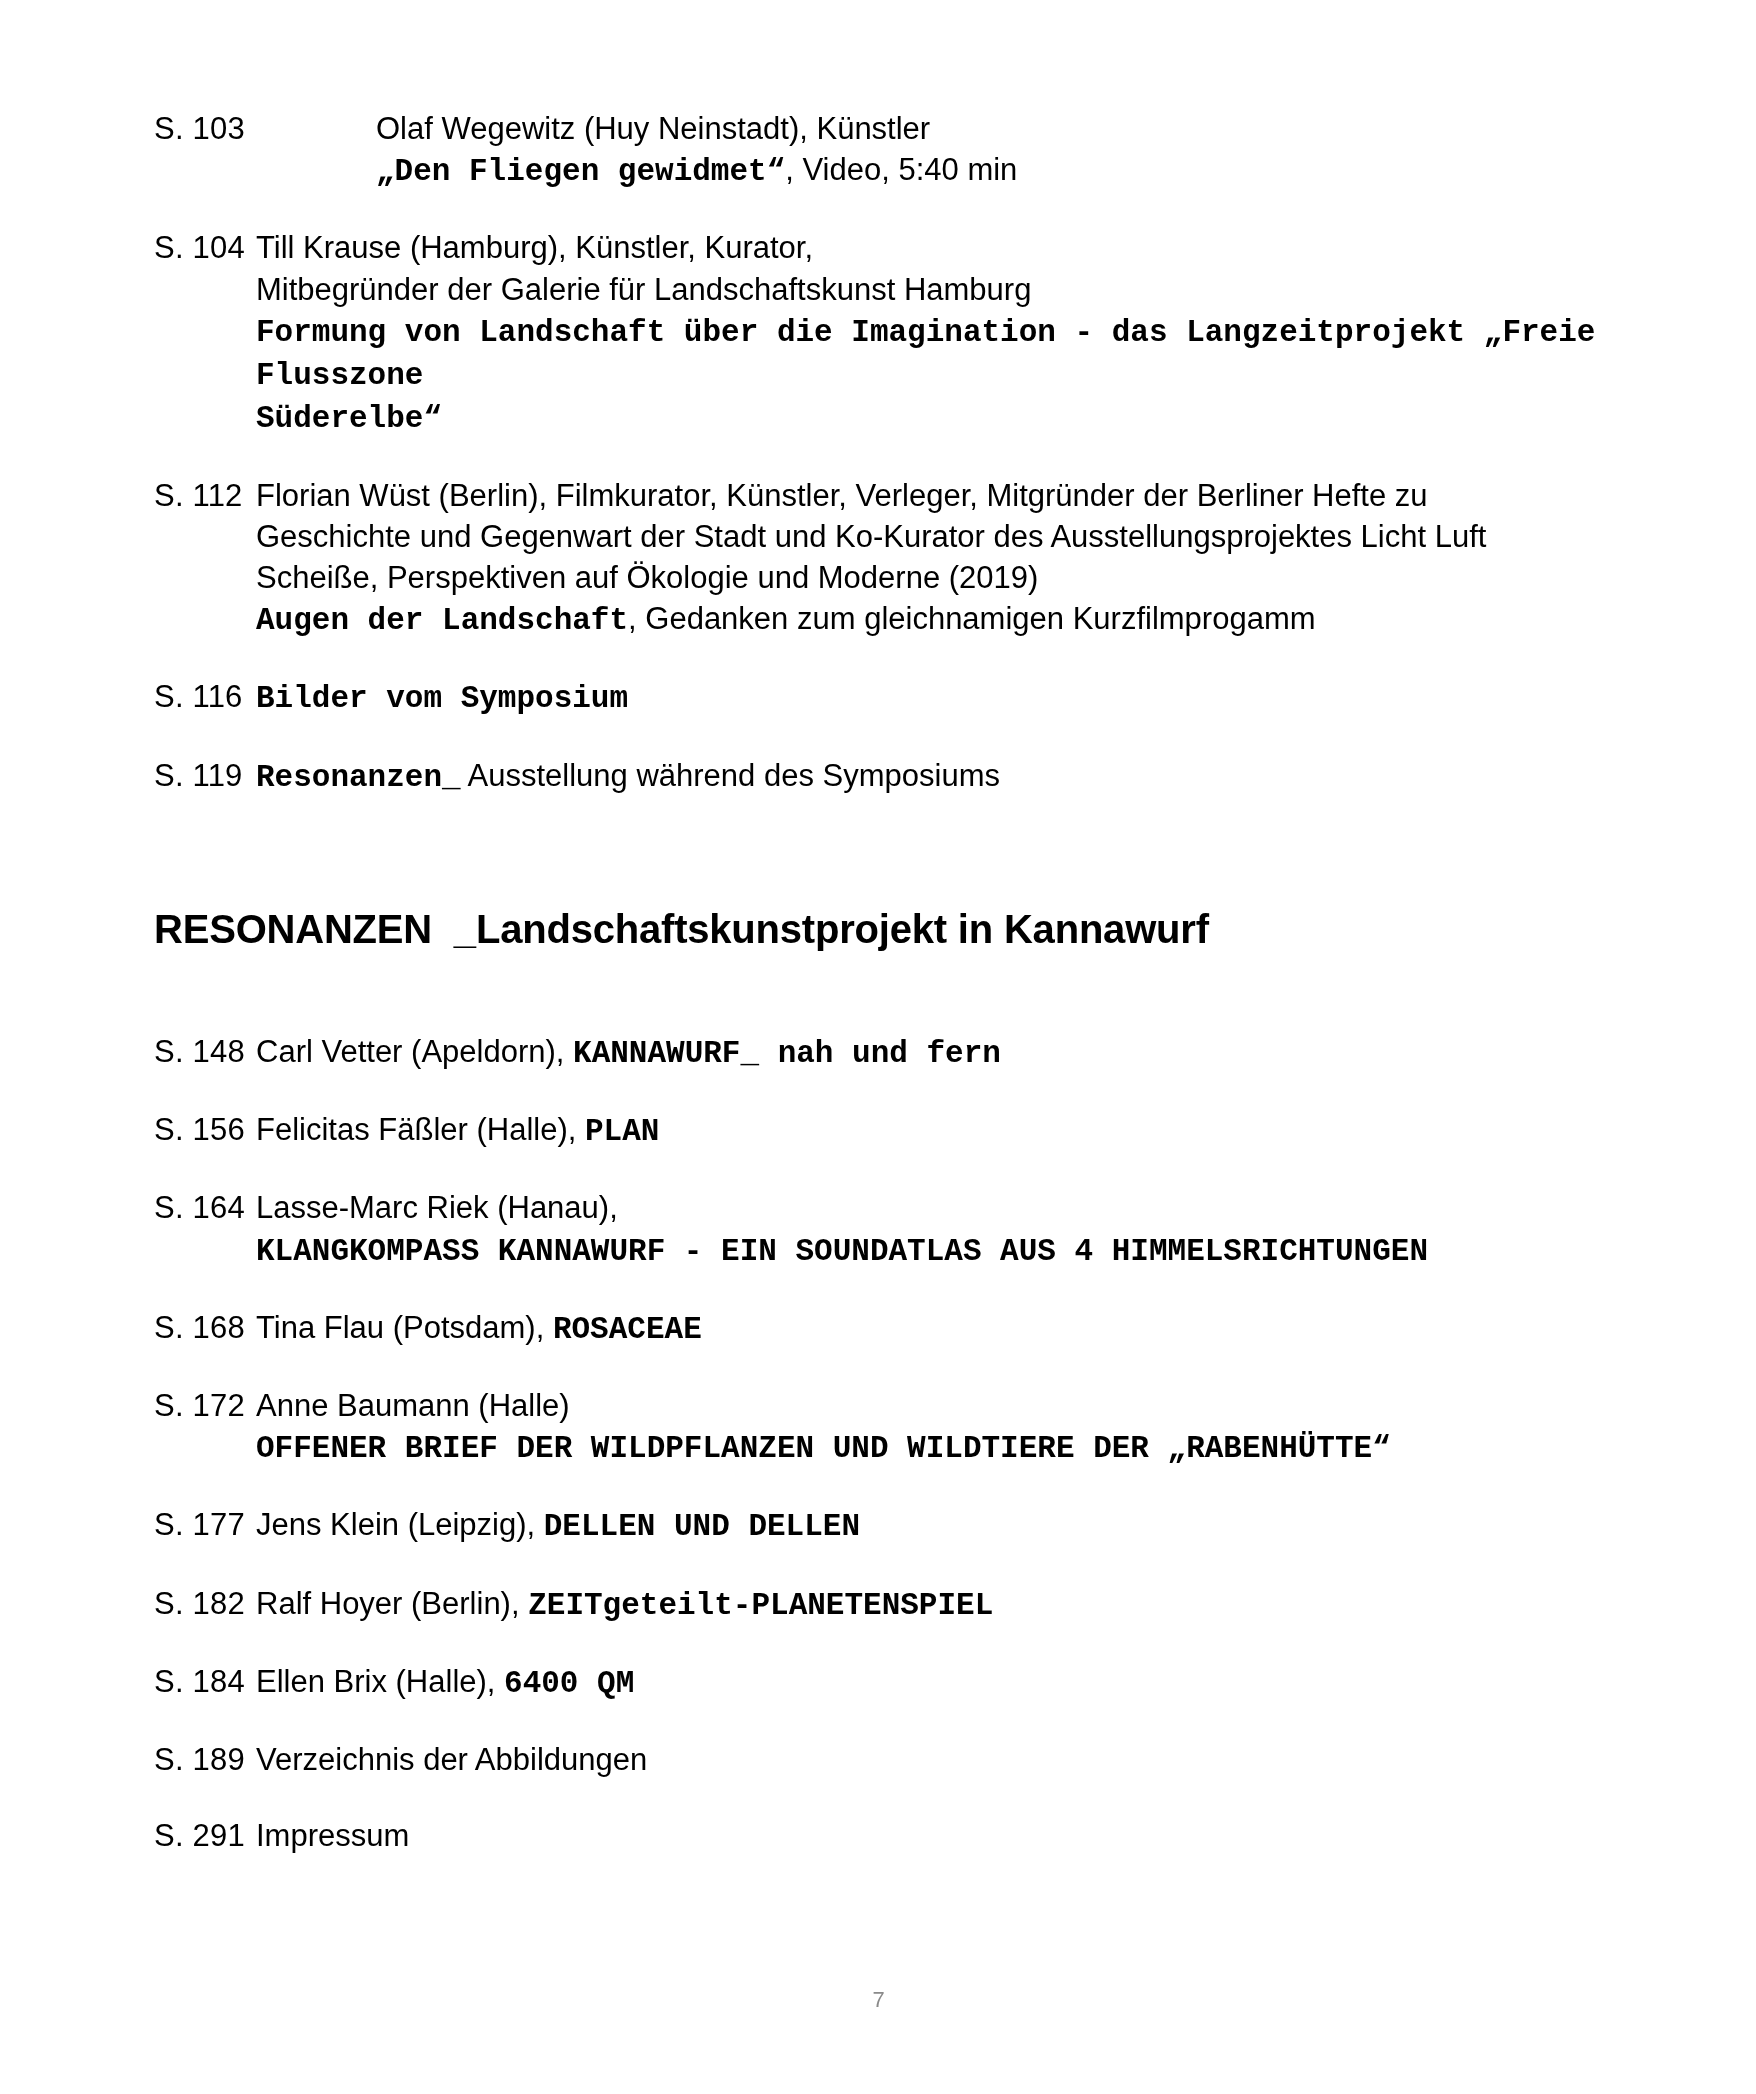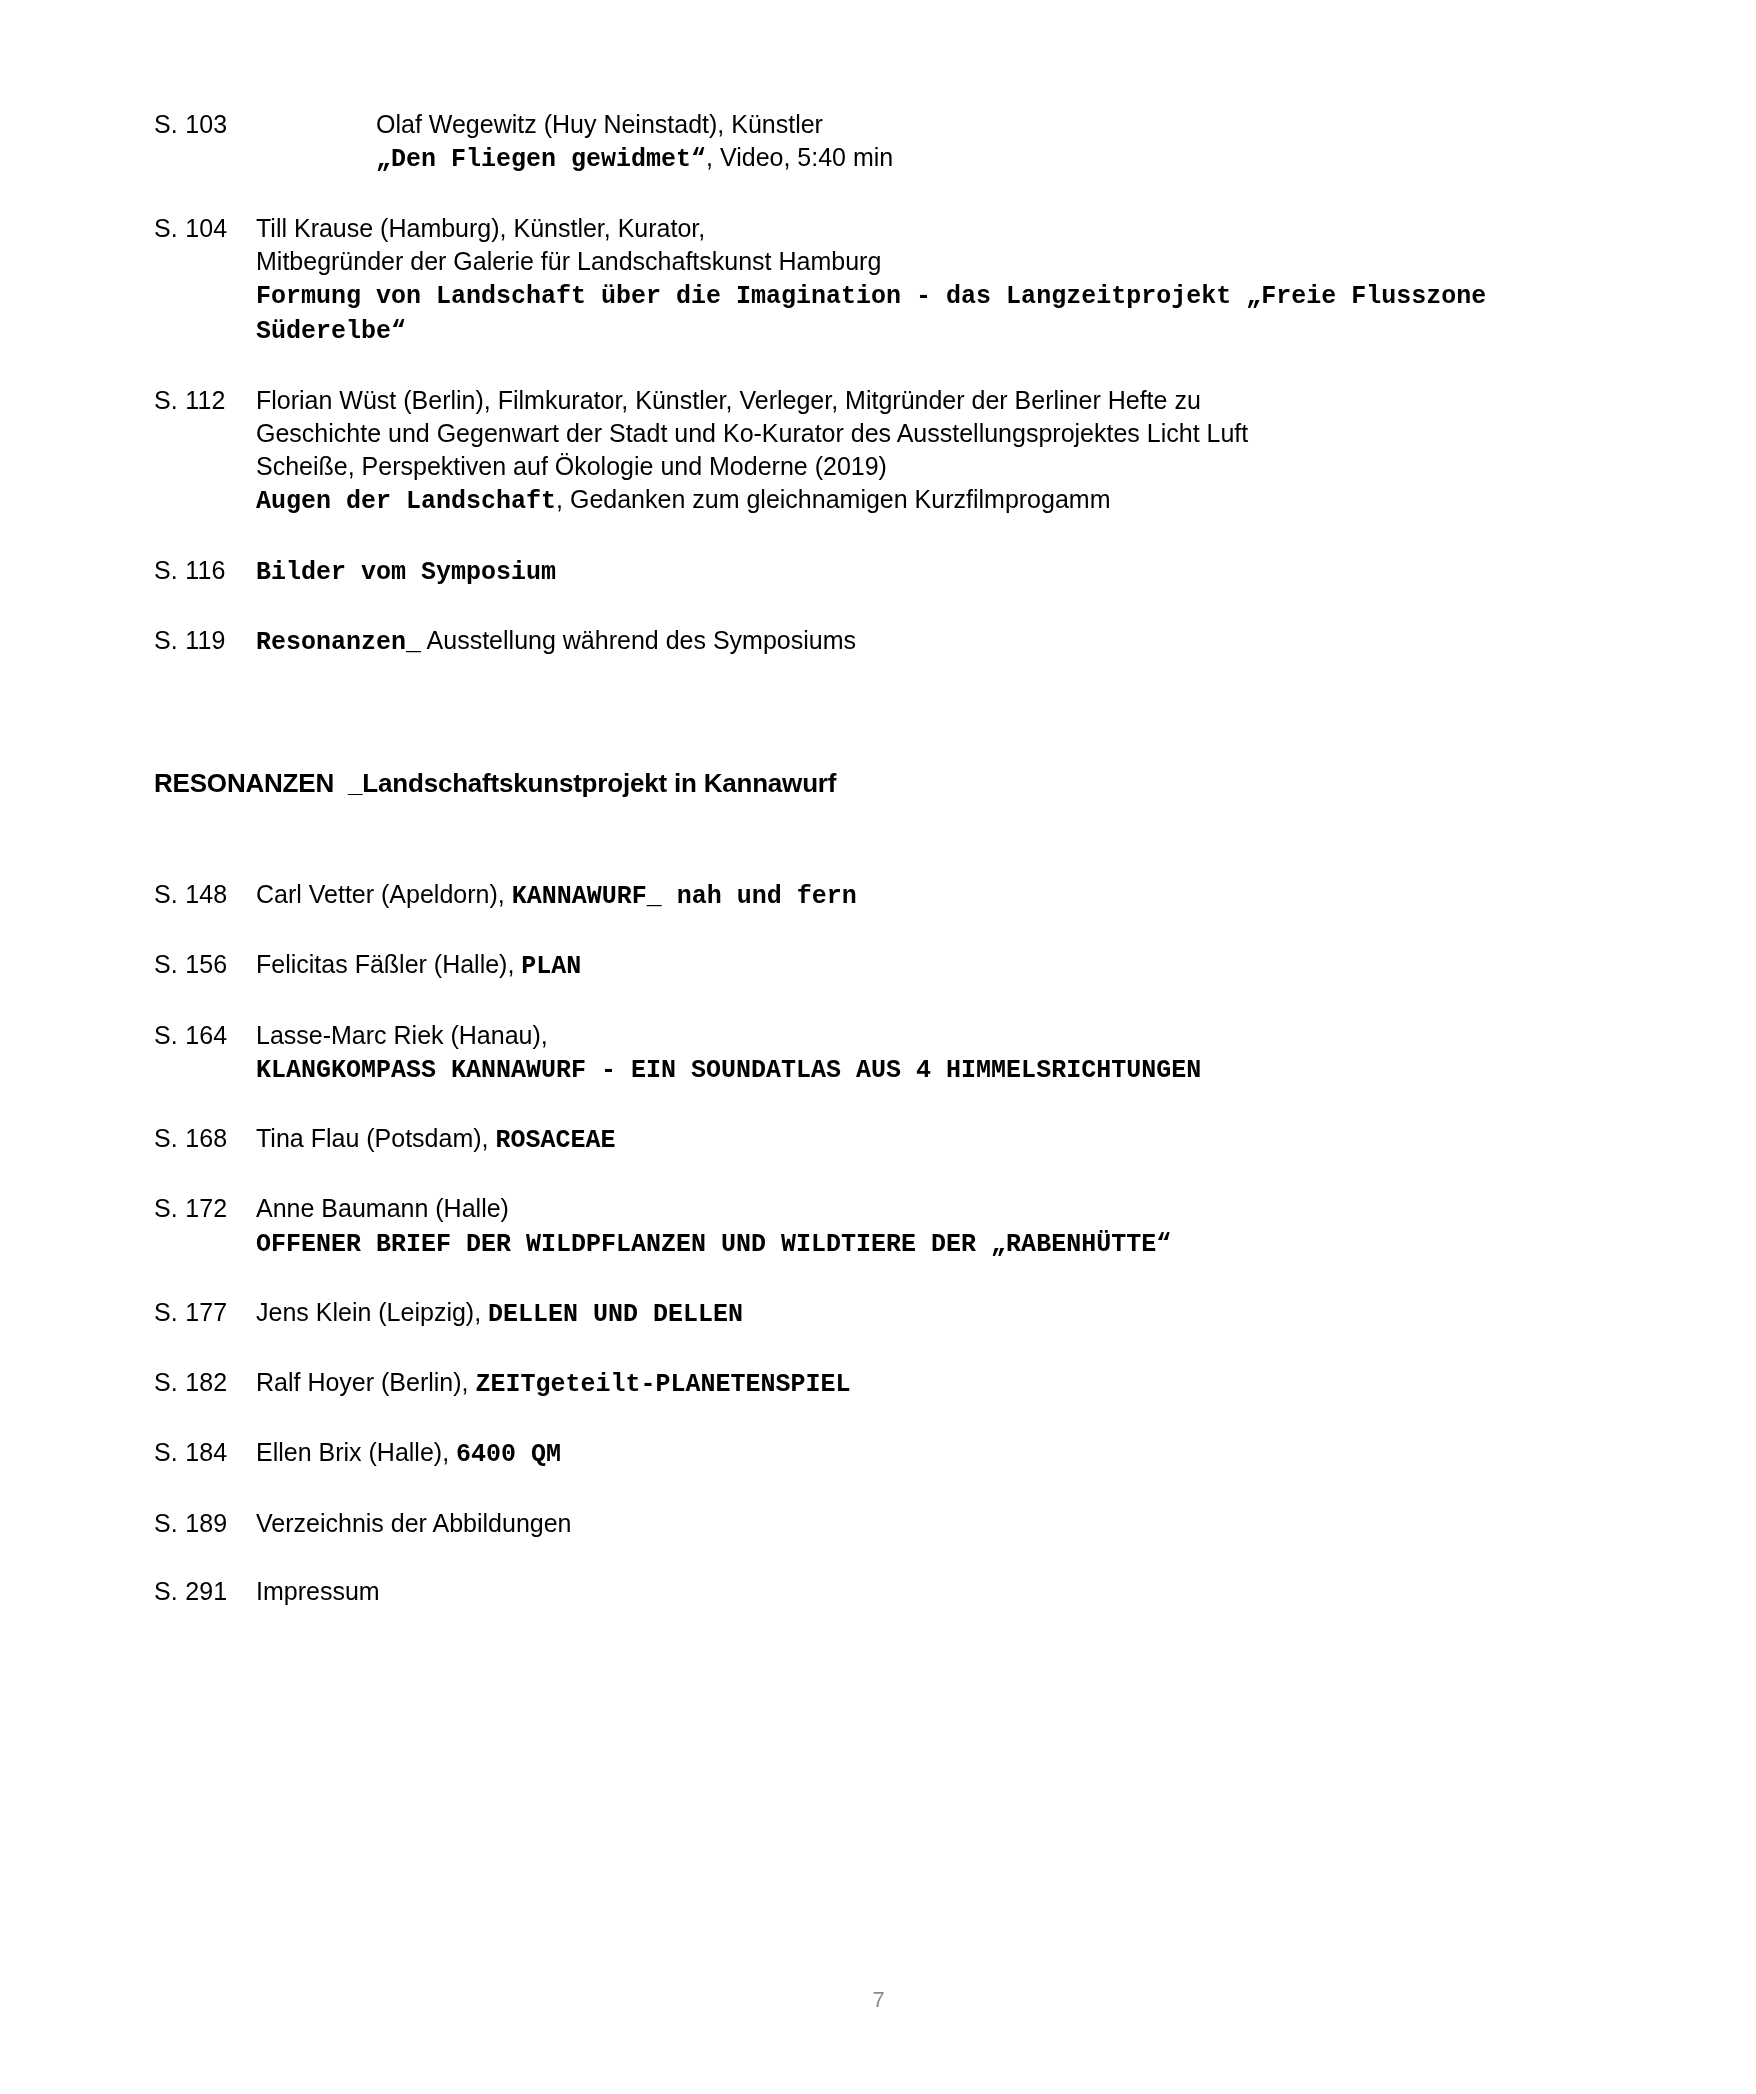--- a/index.html
+++ b/index.html
@@ -24,21 +24,21 @@
     left: 154px;
     top: 108px;
     width: 1457px;
   }
 
   
   .entry {
     display: flex;
     align-items: flex-start;
     margin-bottom: 35px;
-    font-size: 25px;
+    font-size: 31px;
     line-height: 1.33;
   }
   .entry .page-ref {
     flex: 0 0 auto;
     width: 102px;
     white-space: nowrap;
     font-weight: 400;
     letter-spacing: 0.2px;
   }
   .entry .entry-body {
@@ -46,21 +46,21 @@
   }
   
   .entry.indented .entry-body {
     margin-left: 120px;
   }
   .line { display: block; white-space: pre-wrap; }
   b, .b { font-weight: 700; font-family: Liberation Mono, monospace; }
 
   
   .section-heading {
-    font-size: 26px;
+    font-size: 40px;
     font-weight: 700;
     letter-spacing: -0.2px;
     margin-top: 109px;
     margin-bottom: 79px;
     white-space: pre;
   }
 
   
   .page-number {
     position: absolute;

